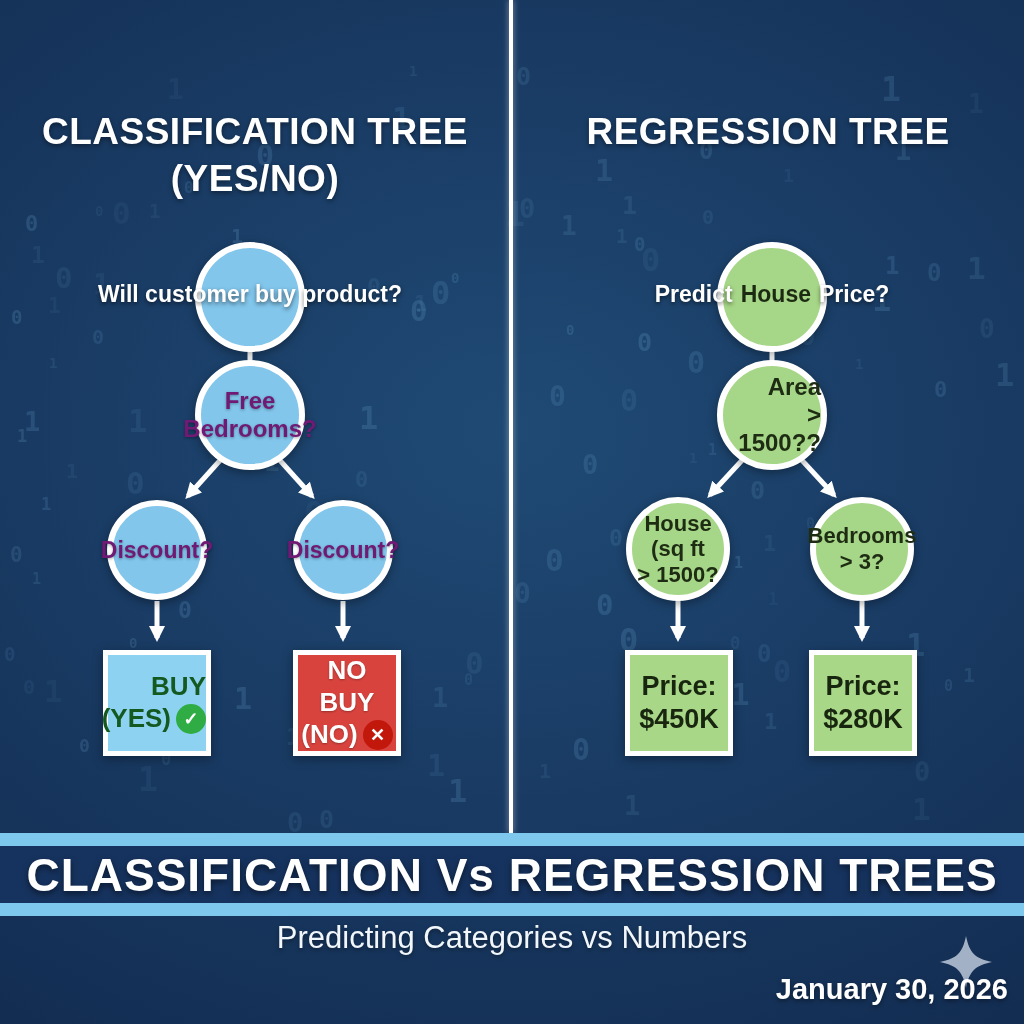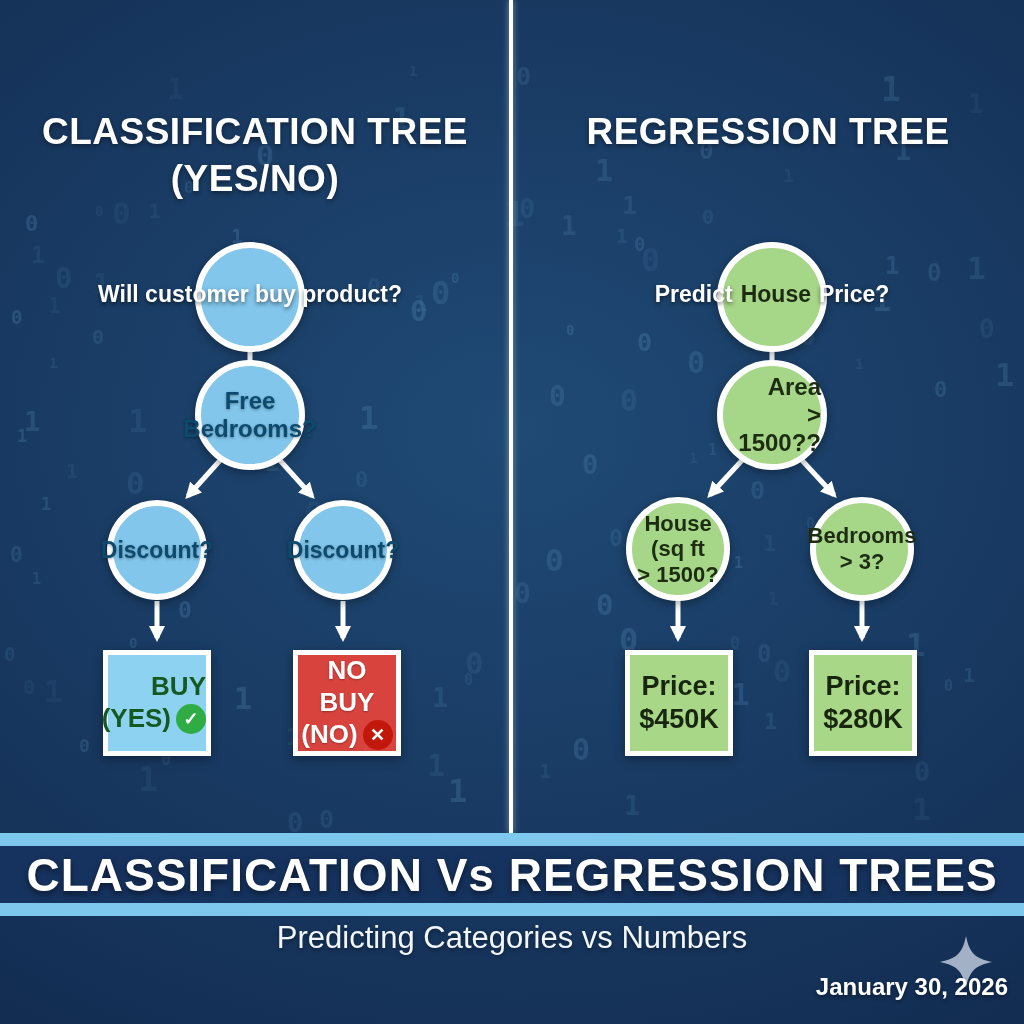--- a/index.html
+++ b/index.html
@@ -14,21 +14,21 @@
   .divider{position:absolute;left:509px;top:0;width:4px;height:833px;background:#ffffff;z-index:3;
     box-shadow:0 0 6px rgba(255,255,255,.5);}
   .panel-title{position:absolute;z-index:4;width:470px;text-align:center;color:#ffffff;
     font-weight:700;font-size:37px;line-height:47px;letter-spacing:.5px;
     text-shadow:0 2px 5px rgba(0,0,0,.45);}
   .panel-title.left{left:20px;top:108px;}
   .panel-title.right{left:533px;top:108px;}
   .node{position:absolute;z-index:5;box-sizing:border-box;border:6px solid #ffffff;border-radius:50%;
     display:flex;align-items:center;justify-content:center;text-align:center;
     font-weight:700;box-shadow:0 3px 10px rgba(0,0,0,.35);}
-  .node.blue{background:#82c6ec;color:#0c4a6e;text-shadow:0 1px 3px rgba(0,0,0,.35);}
+  .node.blue{background:#82c6ec;color:#701a75;text-shadow:0 1px 3px rgba(0,0,0,.35);}
   .node.green{background:#a6d687;color:#1d2c12;}
   .node .inner{line-height:1.16;font-size:24px;}
   .root-label{position:absolute;z-index:6;width:340px;text-align:center;color:#ffffff;
     font-weight:700;font-size:23px;text-shadow:0 2px 4px rgba(0,0,0,.55);pointer-events:none;}
   .root-label .w{margin:0 4px;}
   .root-label .dark{color:#1c2a12;text-shadow:none;}
   .leaf{position:absolute;z-index:5;box-sizing:border-box;border:5px solid #ffffff;
     width:108px;height:106px;display:flex;flex-direction:column;align-items:center;justify-content:center;
     text-align:center;font-weight:700;font-size:26px;line-height:1.22;box-shadow:0 3px 10px rgba(0,0,0,.35);}
   .leaf.buy{background:#8ed2f2;color:#145a20;align-items:flex-end;}
@@ -41,21 +41,21 @@
   .badge.cross{background:#c2170b;}
   .stripe{position:absolute;left:0;width:1024px;height:13px;background:#7ec7ed;z-index:7;}
   .stripe.s1{top:833px;}
   .stripe.s2{top:903px;}
   .band{position:absolute;left:0;top:846px;width:1024px;height:57px;background:#16335f;z-index:7;
     display:flex;align-items:center;justify-content:center;}
   .band-title{color:#ffffff;font-weight:700;font-size:46px;letter-spacing:1px;
     text-shadow:0 3px 6px rgba(0,0,0,.5);}
   .subtitle{position:absolute;left:0;top:920px;width:1024px;text-align:center;z-index:7;
     color:#f2f7fc;font-weight:400;font-size:31px;text-shadow:0 2px 4px rgba(0,0,0,.4);}
-  .date{position:absolute;right:16px;top:973px;z-index:8;color:#ffffff;font-weight:600;font-size:24px;
+  .date{position:absolute;right:16px;top:973px;z-index:8;color:#ffffff;font-weight:600;font-size:29px;
     text-shadow:0 2px 4px rgba(0,0,0,.4);}
   .sparkle{position:absolute;left:937px;top:933px;z-index:7;}
 </style>
 </head>
 <body>
 
 <div class="canvas">
 
   <div class="bg-binary" id="binaryLayer">
       <span style="left:582px;top:449px;font-size:27px;opacity:0.15">0</span>

